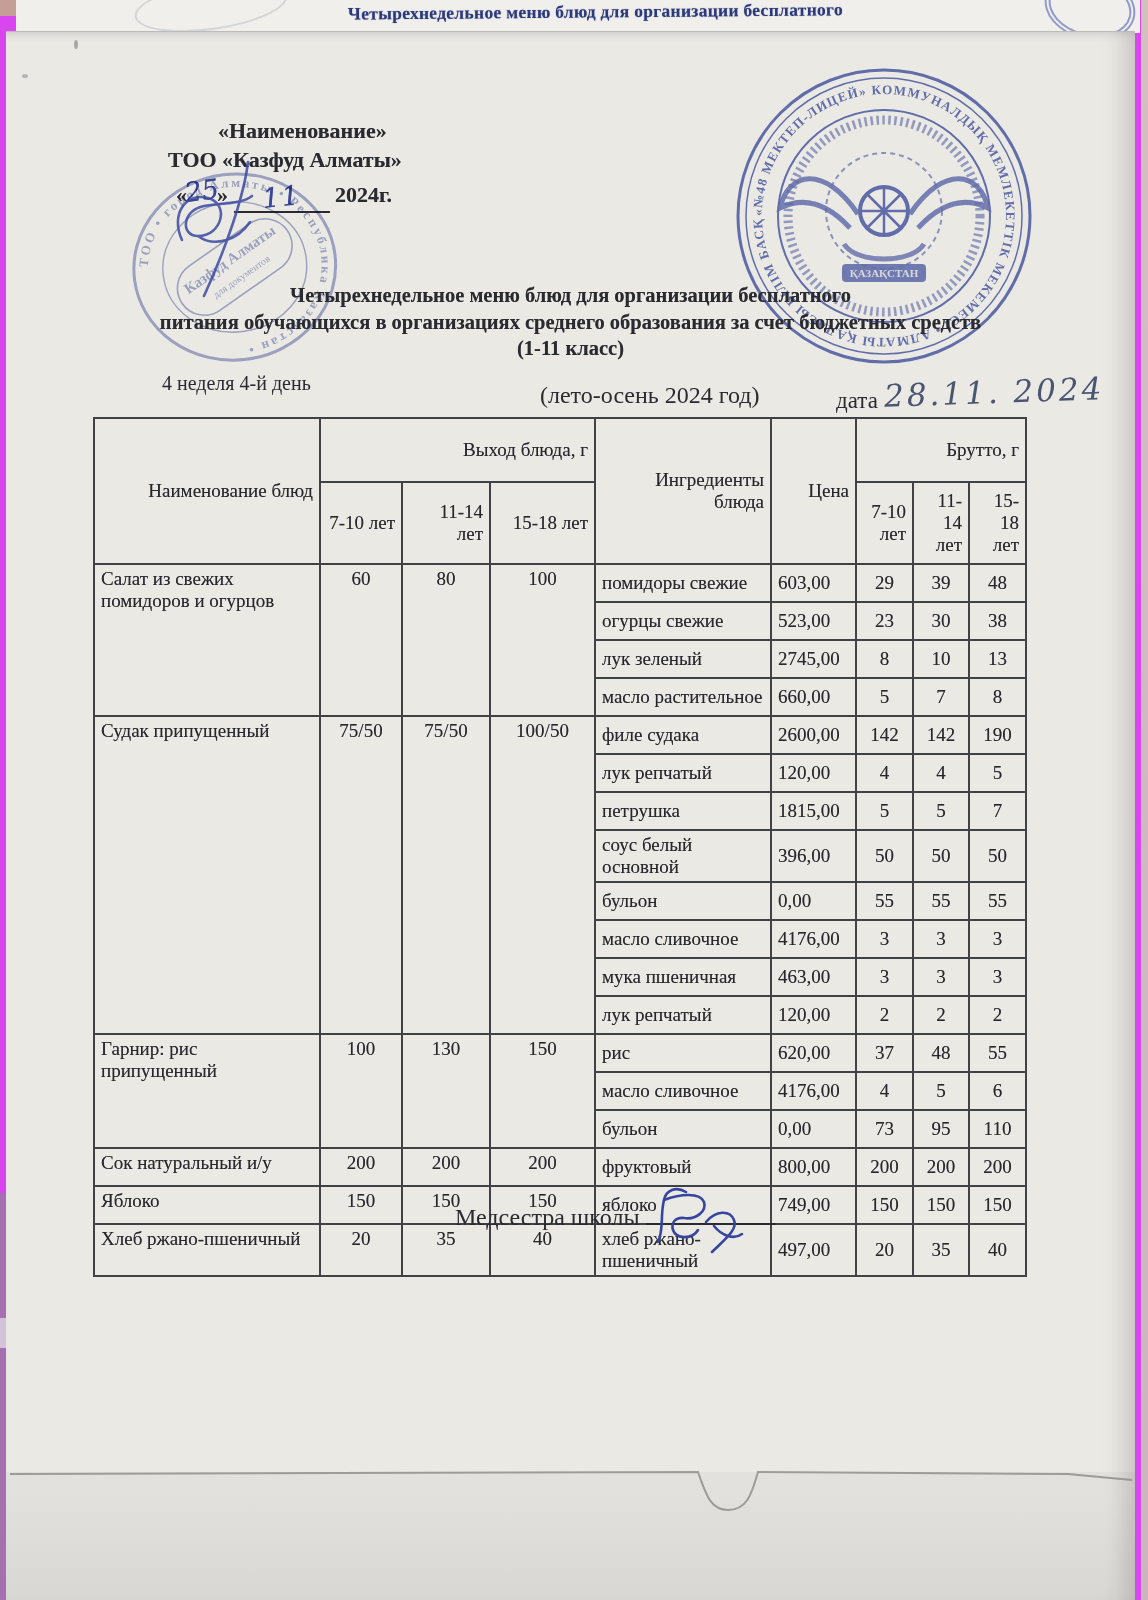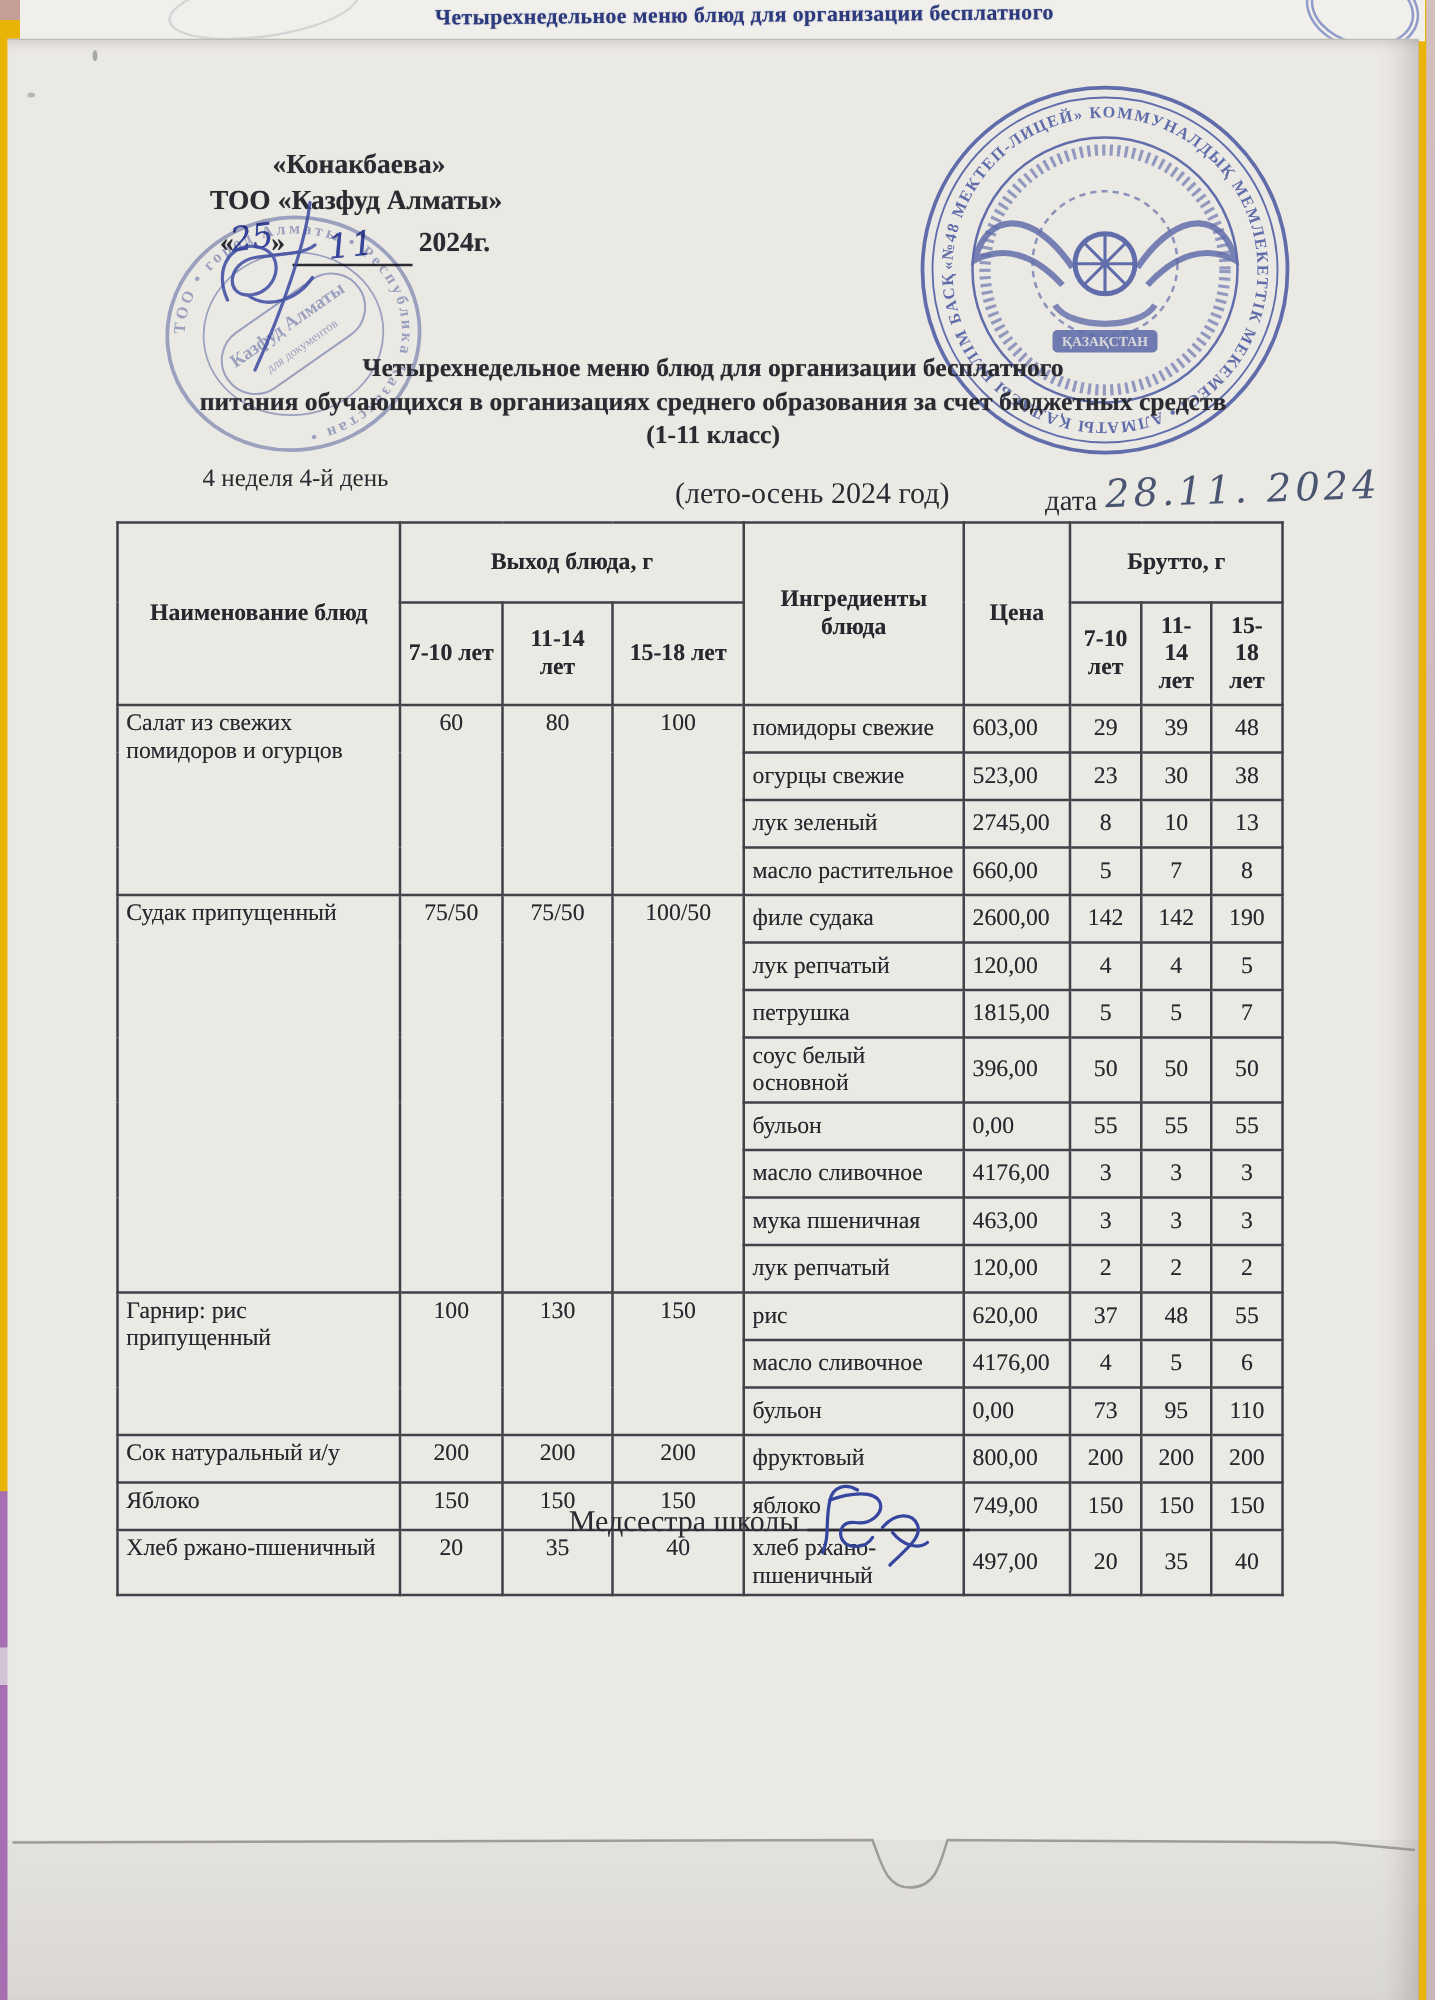--- a/index.html
+++ b/index.html
@@ -6,21 +6,21 @@
     --ink:#2a2a31;
     --stamp-blue:#5565ad;
     --seal-blue:#4355ae;
     --hand-blue:#36459f;
     --backdrop-purple:#a56fb2;
     --page-bg:#ebe9e4;
   }
   html,body{margin:0;padding:0;background:#cdbfc0;}
   .photo{
     position:relative;width:1148px;height:1600px;margin:0 auto;overflow:hidden;
-    background:#eab308;
+    background:#d946ef;
     font-family:"Liberation Serif","DejaVu Serif",serif;
     color:var(--ink);
   }
   
   .corner-pink{position:absolute;left:0;top:0;width:19px;height:16px;background:#c49e97;}
   .strip-purple{position:absolute;left:0;top:1193px;bottom:0;width:13px;background:var(--backdrop-purple);}
   .strip-purple-light{position:absolute;left:0;top:1318px;width:13px;height:30px;background:#d4c2d8;}
   .sliver-right{position:absolute;right:0;top:0;width:7px;height:100%;background:linear-gradient(#d3bfc0,#c9b6bb);}
   
   .page-behind{
@@ -65,21 +65,21 @@
   .doc-title{position:absolute;left:0;right:0;top:250px;text-align:center;font-weight:bold;font-size:20.5px;line-height:1.3;text-shadow:0 0 .6px rgba(42,42,49,.5);}
   
   .meta-week{position:absolute;left:156px;top:340px;font-size:20px;}
   .meta-season{position:absolute;left:534px;top:350px;font-size:24px;text-align:center;}
   .meta-date-label{position:absolute;left:830px;top:356px;font-size:23px;}
   .meta-date-hand{position:absolute;left:878px;top:342px;font-size:31px;letter-spacing:3px;transform:rotate(-2deg);color:#4a5572;font-family:"DejaVu Serif",serif;font-style:italic;}
   
   .menu-table-wrap{position:absolute;left:87px;top:385px;width:932px;}
   table.menu{border-collapse:collapse;width:932px;table-layout:fixed;font-size:19px;color:#27272e;}
   table.menu th,table.menu td{border:2px solid #414148;padding:3px 6px;text-shadow:0 0 .5px rgba(40,40,48,.45);}
-  table.menu th{font-weight:bold;text-align:center;vertical-align:middle;}
+  table.menu th{font-weight:normal;text-align:right;vertical-align:middle;}
   thead tr.h1 th{height:56px;}
   thead tr.h2 th{height:74px;}
   td.c-name{text-align:left;vertical-align:top;padding-top:5px;}
   td.c-out{text-align:center;vertical-align:top;padding-top:5px;border-radius:13px;}
   td.c-ing{text-align:left;vertical-align:middle;}
   td.c-price{text-align:left;vertical-align:middle;}
   td.c-bru{text-align:center;vertical-align:middle;}
   table.menu td{height:30px;}
   
   .nurse-line{position:absolute;left:449px;top:1166px;font-size:24px;}
@@ -105,21 +105,21 @@
     <div class="behind-stamp-right"></div>
     <div class="behind-title">Четырехнедельное меню блюд для организации бесплатного</div>
   </div>
 
   <div class="page">
 
     <div class="speck" style="left:68px;top:8px;width:4px;height:9px;opacity:.5;"></div>
     <div class="speck" style="left:16px;top:42px;width:6px;height:4px;opacity:.4;"></div>
 
     <div class="approve approve-left">
-      <div class="l1">«Конакбаева»</div>
+      <div class="l1">«Наименование»</div>
       <div class="l2">ТОО «Казфуд Алматы»</div>
       <div class="l3 date-line">
         <span>«</span><span class="hand hand-day">25</span><span>»</span>
         <span class="u" style="width:96px;"><span class="hand hand-month">11</span></span>
         <span>2024г.</span>
       </div>
     </div>
 
 
     <svg class="stamp stamp-left" viewBox="0 0 226 214">

